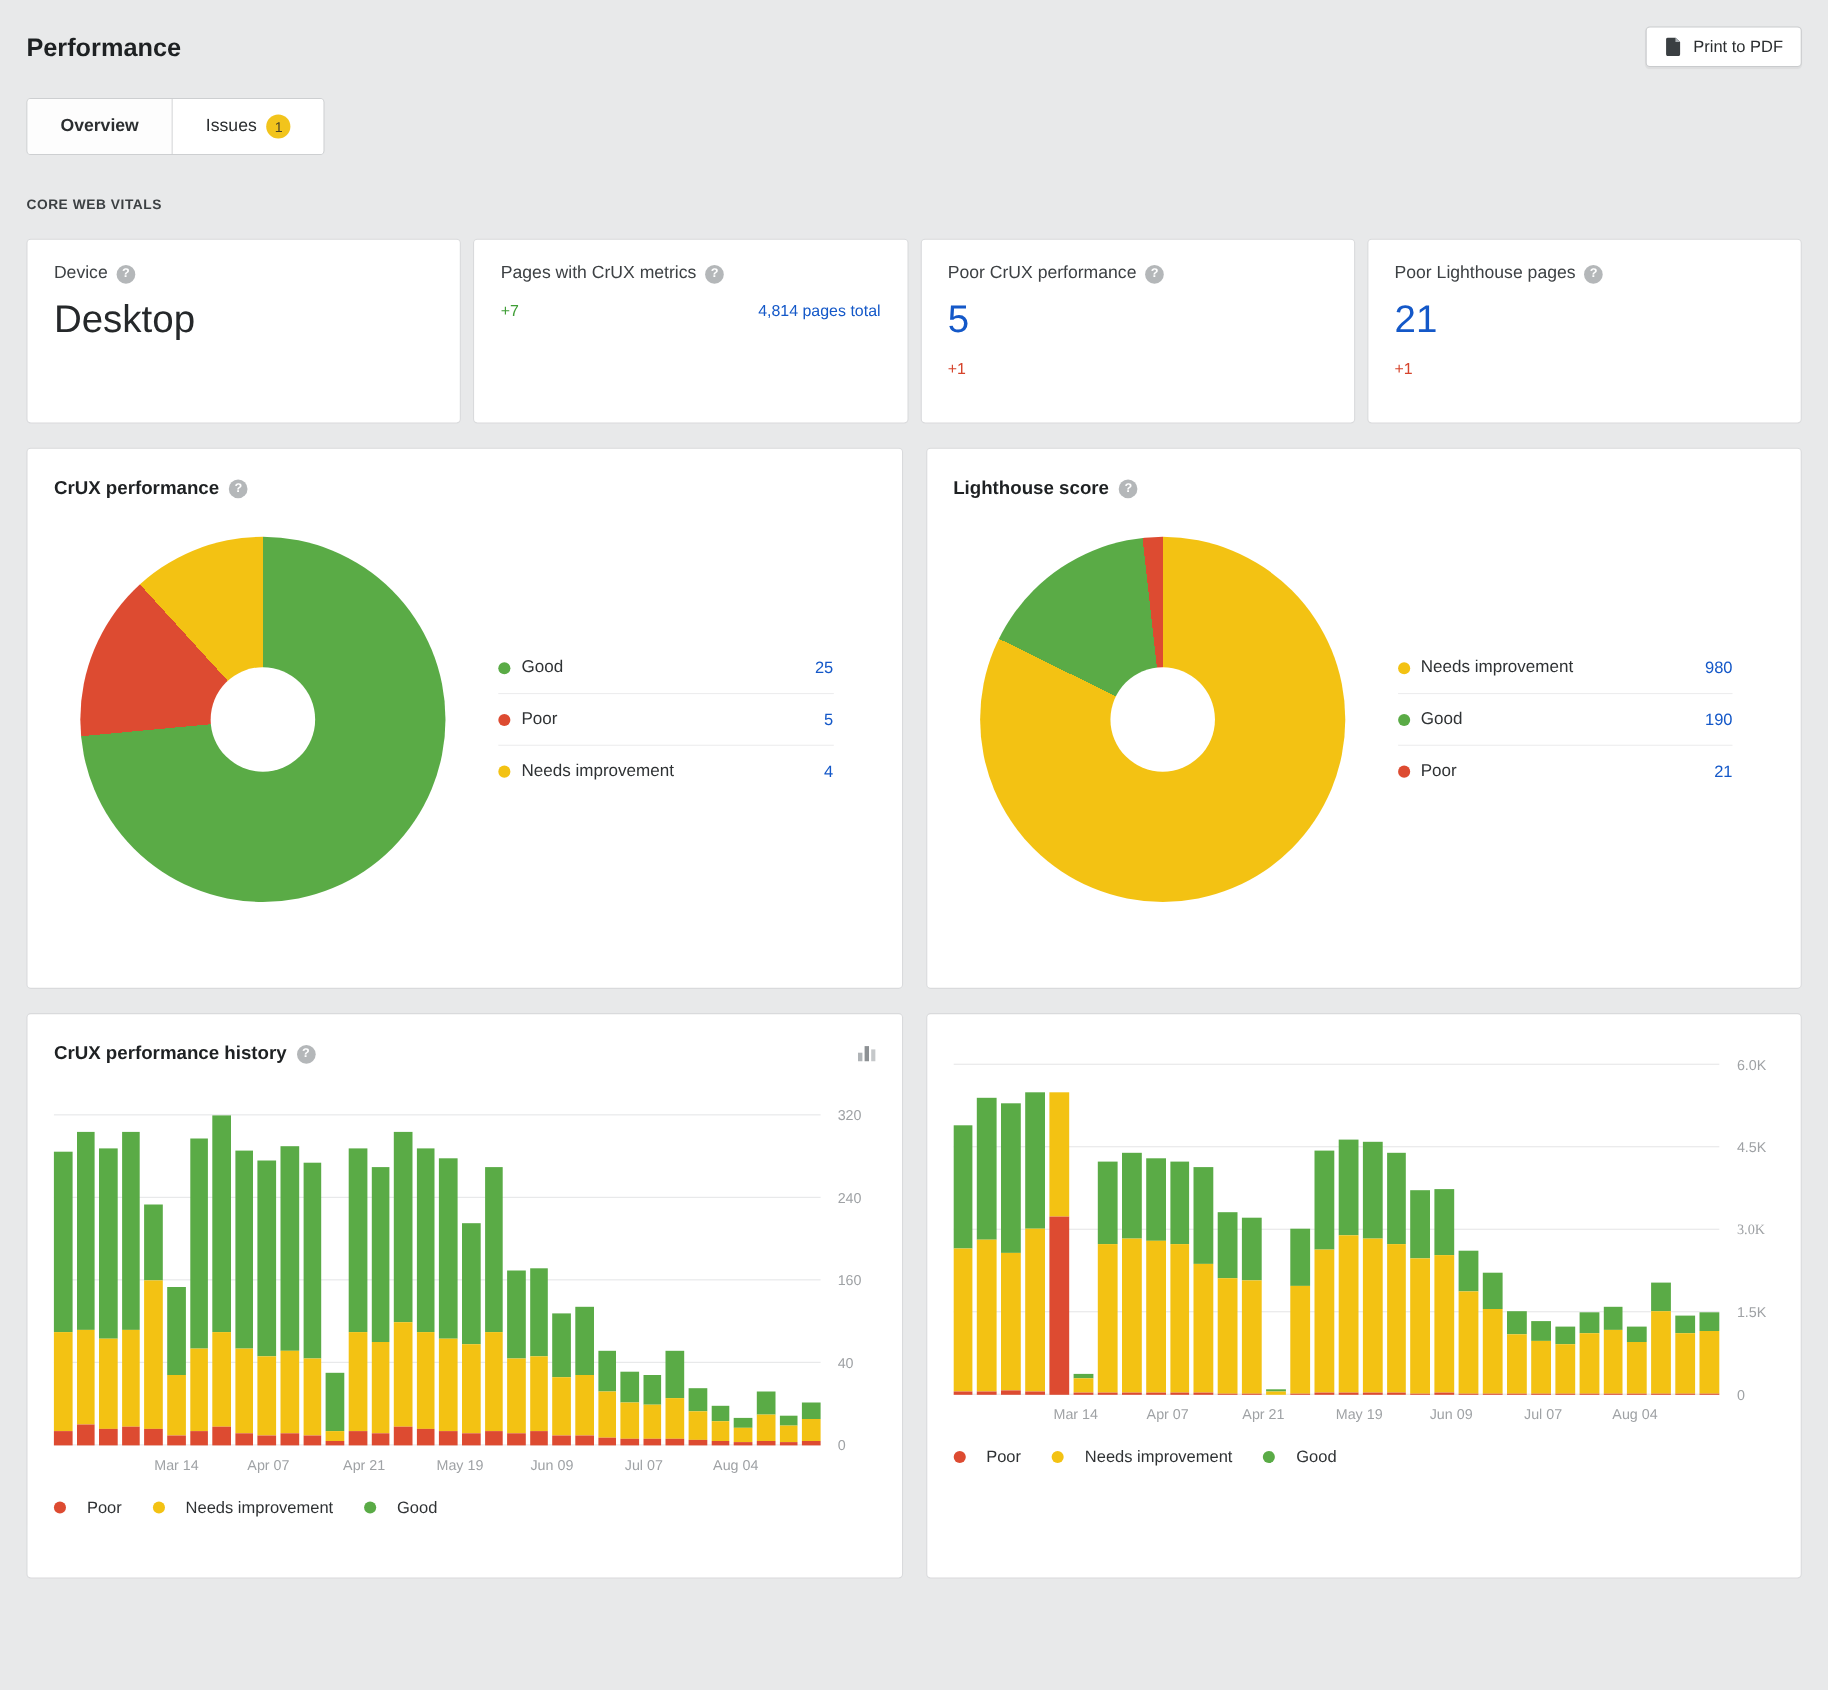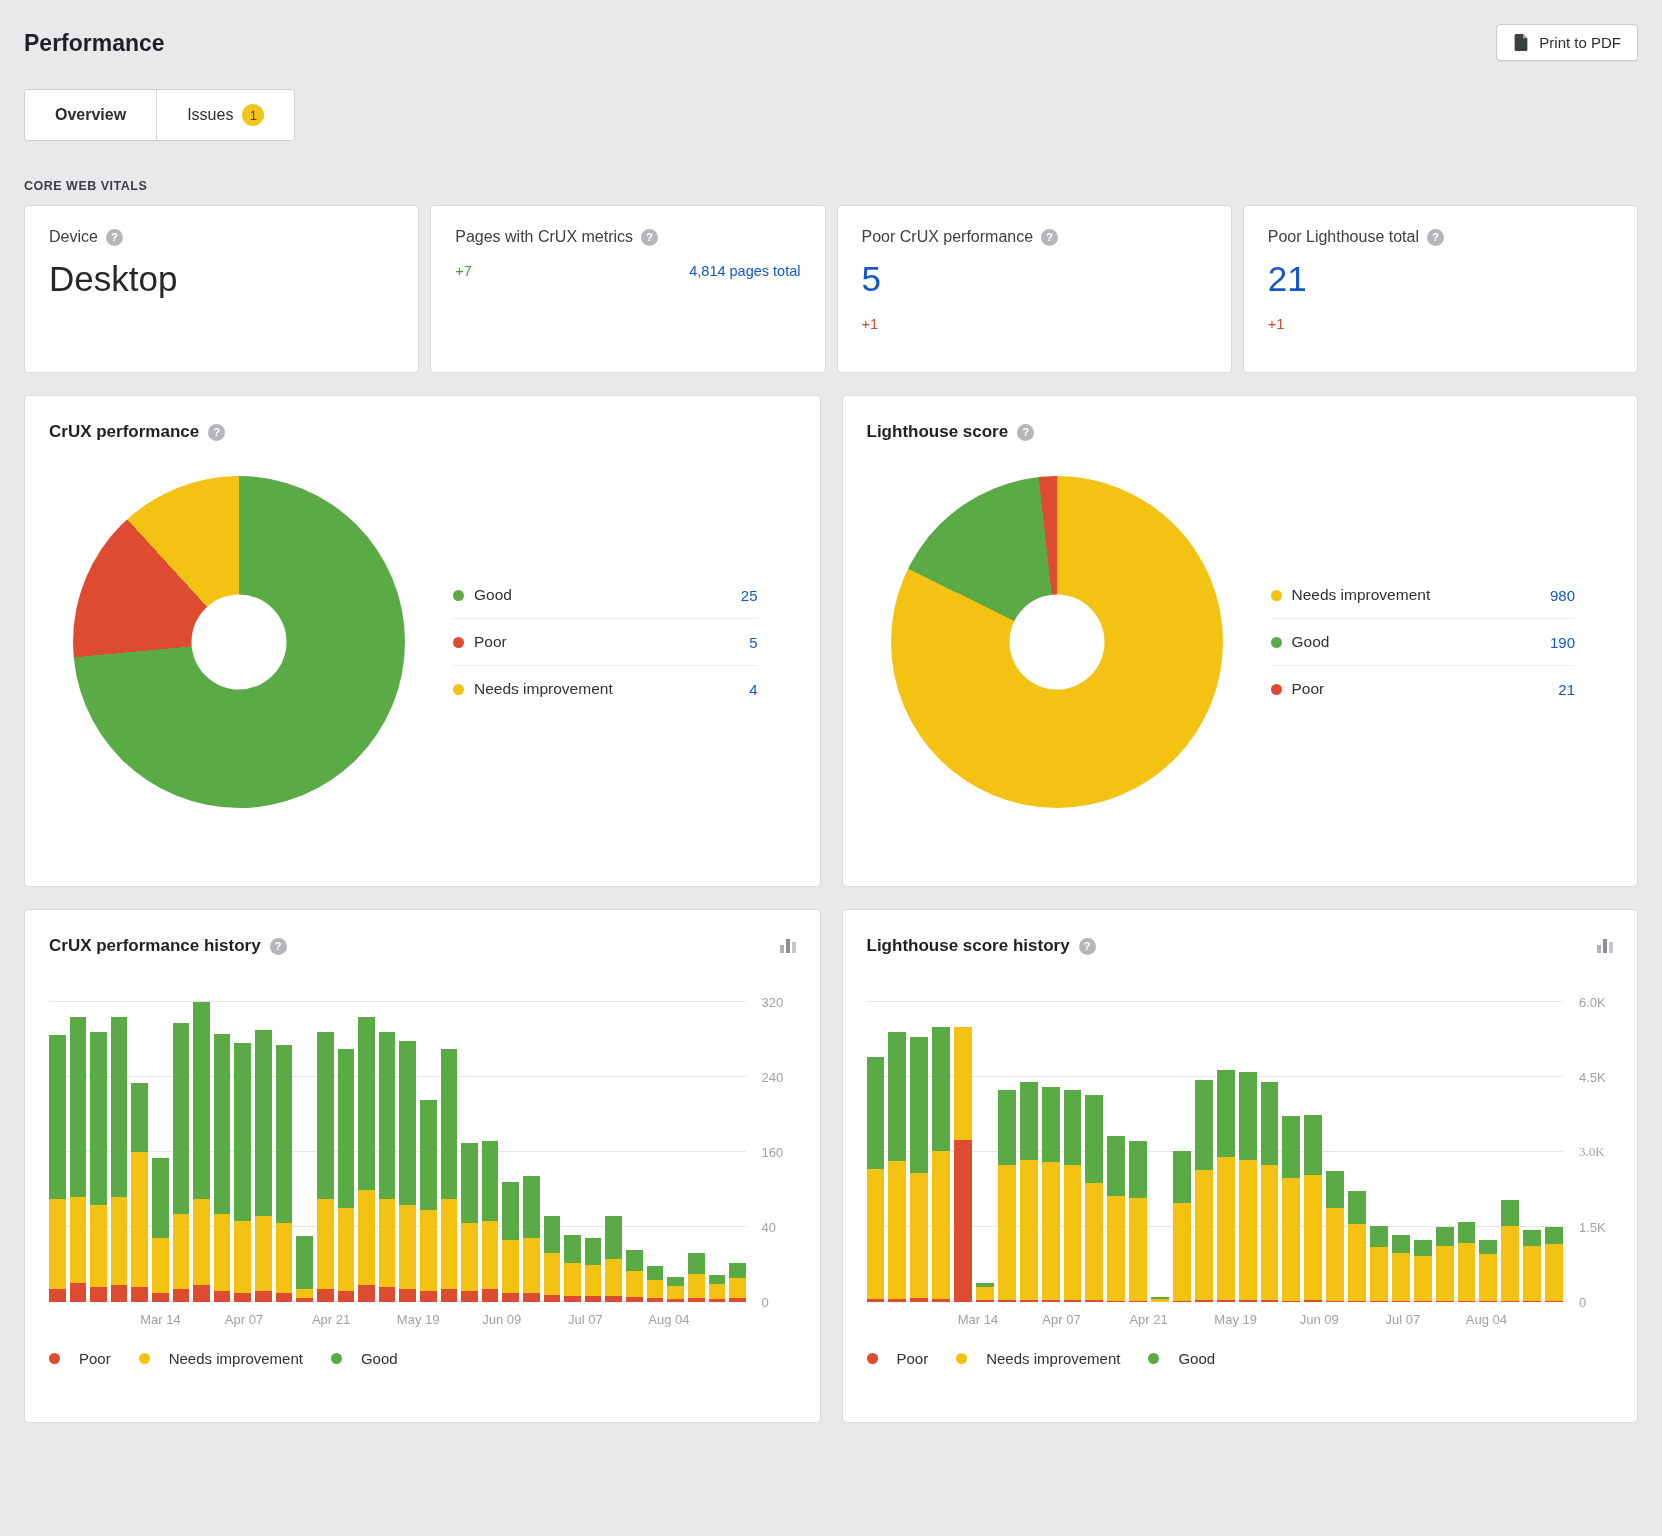--- a/index.html
+++ b/index.html
@@ -29,21 +29,21 @@
   .badge {
     width: 22px; height: 22px; border-radius: 50%; background: #f2c41c; color: #4c4426;
     font-size: 13px; display: inline-flex; align-items: center; justify-content: center;
   }
 
   .section-label { margin-top: 38px; font-size: 12.5px; font-weight: 700; letter-spacing: .5px; color: #3c4043; }
 
   .card { background: #fff; border: 1px solid #d9dadc; border-radius: 4px; }
 
   
-  .stat-row { margin-top: 12px; display: grid; grid-template-columns: repeat(4, 1fr); gap: 11px; }
+  .stat-row { margin-top: 24px; display: grid; grid-template-columns: repeat(4, 1fr); gap: 11px; }
   .stat-card { height: 168px; padding: 22px 24px; }
   .stat-label { display: flex; align-items: center; gap: 8px; font-size: 16px; color: #3d4144; }
   .help {
     width: 17px; height: 17px; border-radius: 50%; background: #b4b7b9; color: #fff;
     font-size: 11.5px; font-weight: 700; display: inline-flex; align-items: center; justify-content: center; flex: none;
   }
   .help::before { content: "?"; }
   .stat-value { font-size: 35px; margin-top: 13px; color: #25282a; }
   .delta-row { display: flex; justify-content: space-between; margin-top: 17px; font-size: 14.5px; }
   .link { cursor: pointer; }
@@ -137,21 +137,21 @@
         <span class="help"></span>
       </div>
       <div class="stat-value" style="color: rgb(20, 88, 200);">5</div>
       <div class="delta-row">
         <span style="color: rgb(214, 68, 44);">+1</span>
       </div>
     </div>
 
     <div class="card stat-card">
       <div class="stat-label">
-        <span>Poor Lighthouse total</span>
+        <span>Poor Lighthouse pages</span>
         <span class="help"></span>
       </div>
       <div class="stat-value" style="color: rgb(20, 88, 200);">21</div>
       <div class="delta-row">
         <span style="color: rgb(214, 68, 44);">+1</span>
       </div>
     </div>
 
   </div>
 
@@ -438,31 +438,20 @@
           <span>Needs improvement</span>
         </span>
         <span class="hl-item">
           <span class="dot" style="background: rgb(90, 171, 70);"></span>
           <span>Good</span>
         </span>
       </div>
     </div>
 
     <div class="card history-card">
-      <div class="card-title-row">
-        <h2>Lighthouse score history</h2>
-        <span class="help"></span>
-        <span class="chart-type-icon">
-          <svg width="16" height="14" viewBox="0 0 16 14">
-            <rect x="0" y="6" width="4" height="8" fill="#b0b4b7"></rect>
-            <rect x="6" y="0" width="4" height="14" fill="#8d9194"></rect>
-            <rect x="12" y="3" width="4" height="11" fill="#c5c8ca"></rect>
-          </svg>
-        </span>
-      </div>
       <div class="history-chart">
         <div class="grid">
             <div class="gridline" style="bottom: 100%;"></div>
             <div class="gridline" style="bottom: 75%;"></div>
             <div class="gridline" style="bottom: 50%;"></div>
             <div class="gridline" style="bottom: 25%;"></div>
             <div class="gridline" style="bottom: 0%;"></div>
           </div>
         <div class="bars">
             <div class="bar">

